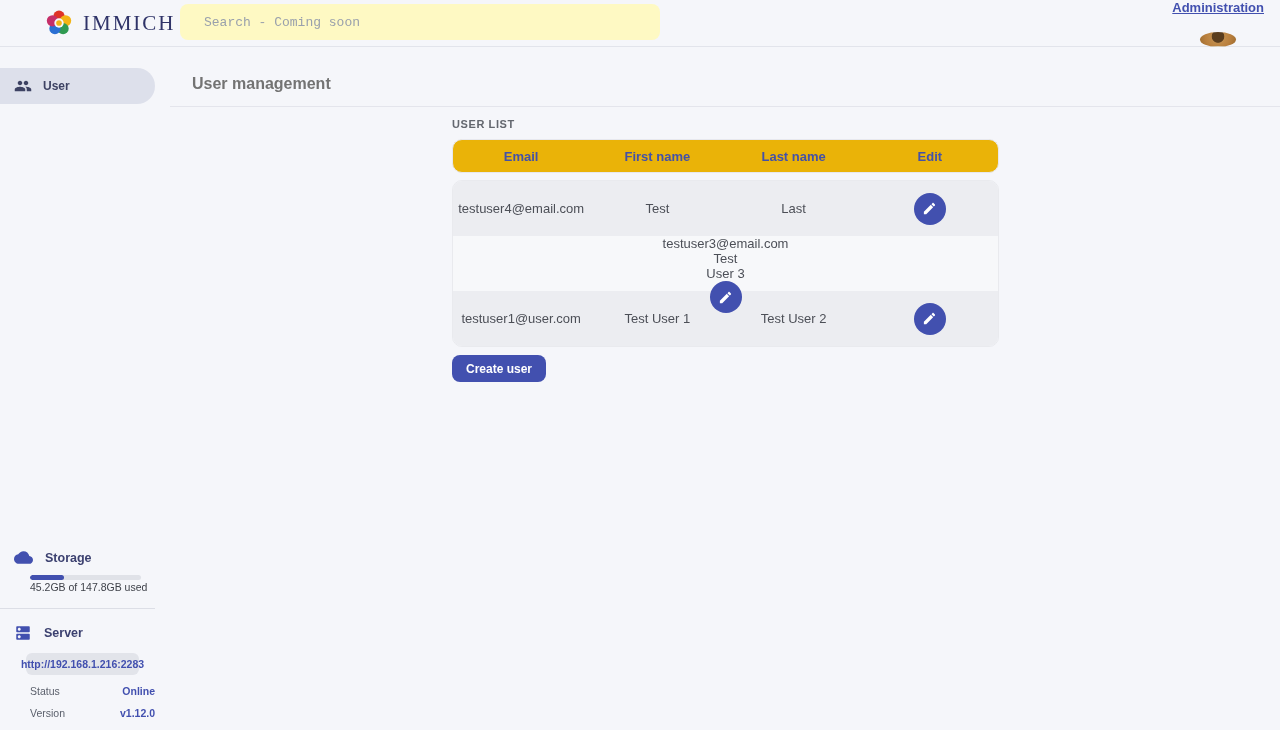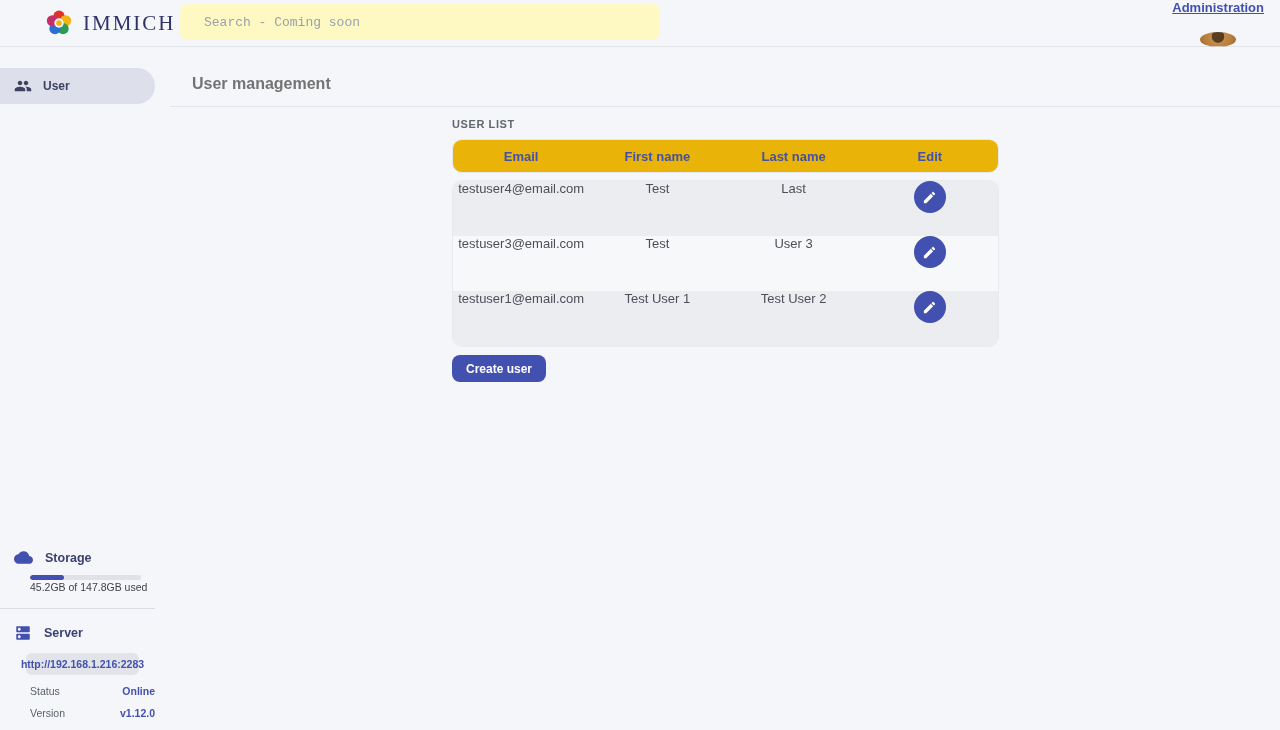--- a/index.html
+++ b/index.html
@@ -103,23 +103,23 @@
     border:1px solid #e7e8ee; border-radius:10px;
     display:flex; align-items:center;
   }
   .table-header .th {
     flex:1; text-align:center; font-size:13px; font-weight:700; color:#4351a8;
   }
   .table-body {
     margin-top:7px; border-radius:10px; overflow:hidden;
     border:1px solid #e9eaee;
   }
-  .trow { height:55px; display:flex; align-items:flex-start; }
+  .trow { height:55px; display:flex; align-items:center; }
   .trow.dark  { background:#ecedf1; }
-  .trow.light { background:#f7f8fa; }
+  .trow.light { background:#f7f8fa;flex-direction:column; }
   .trow .td {
     flex:1; text-align:center; font-size:13px; color:#4c4f57;
     display:flex; align-items:center; justify-content:center;
   }
   .edit-btn {
     width:32px; height:32px; border-radius:50%; border:none;
     background:#4250af; display:flex; align-items:center; justify-content:center;
     cursor:pointer;
   }
   .create-btn {
@@ -242,21 +242,21 @@
           <button class="edit-btn">
             <span style="display:flex">
               <svg width="15" height="15" viewBox="0 0 24 24" fill="#ffffff">
                 <path d="M3 17.25V21h3.75L17.81 9.94l-3.75-3.75L3 17.25zM20.71 7.04c.39-.39.39-1.02 0-1.41l-2.34-2.34c-.39-.39-1.02-.39-1.41 0l-1.83 1.83 3.75 3.75 1.83-1.83z"></path>
               </svg>
             </span>
           </button>
         </div>
       </div>
       <div class="trow dark">
-        <div class="td">testuser1@email.com</div>
+        <div class="td">testuser1@user.com</div>
         <div class="td">Test User 1</div>
         <div class="td">Test User 2</div>
         <div class="td">
           <button class="edit-btn">
             <span style="display:flex">
               <svg width="15" height="15" viewBox="0 0 24 24" fill="#ffffff">
                 <path d="M3 17.25V21h3.75L17.81 9.94l-3.75-3.75L3 17.25zM20.71 7.04c.39-.39.39-1.02 0-1.41l-2.34-2.34c-.39-.39-1.02-.39-1.41 0l-1.83 1.83 3.75 3.75 1.83-1.83z"></path>
               </svg>
             </span>
           </button>

